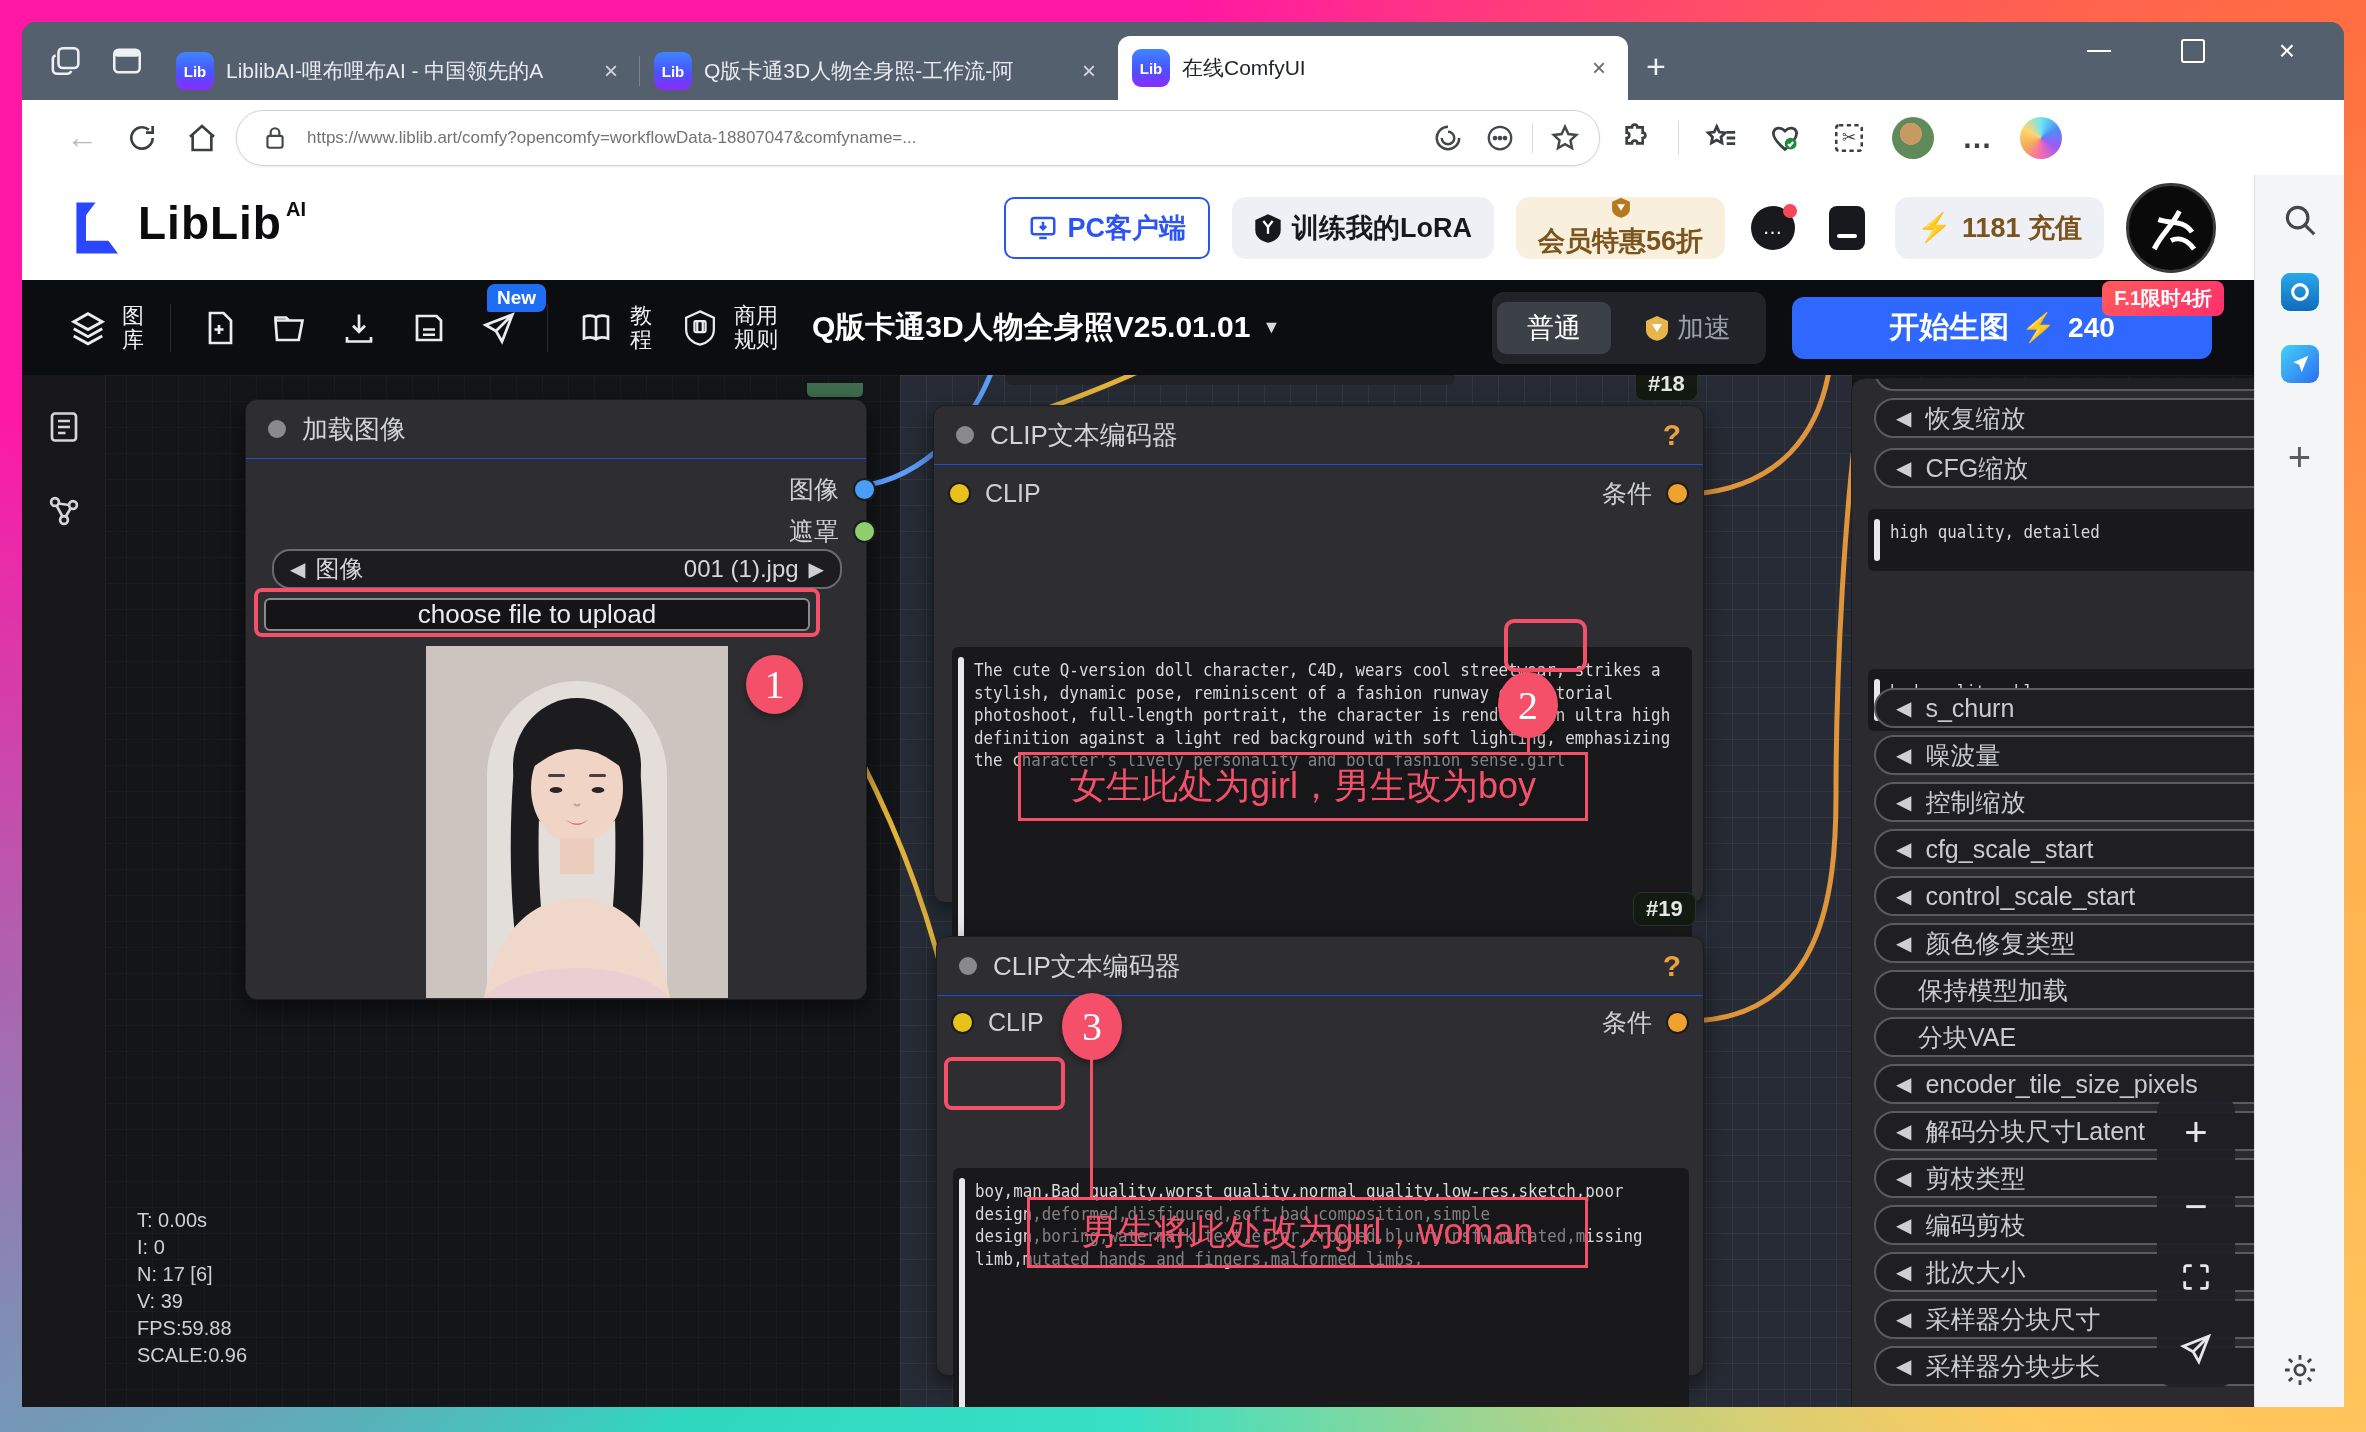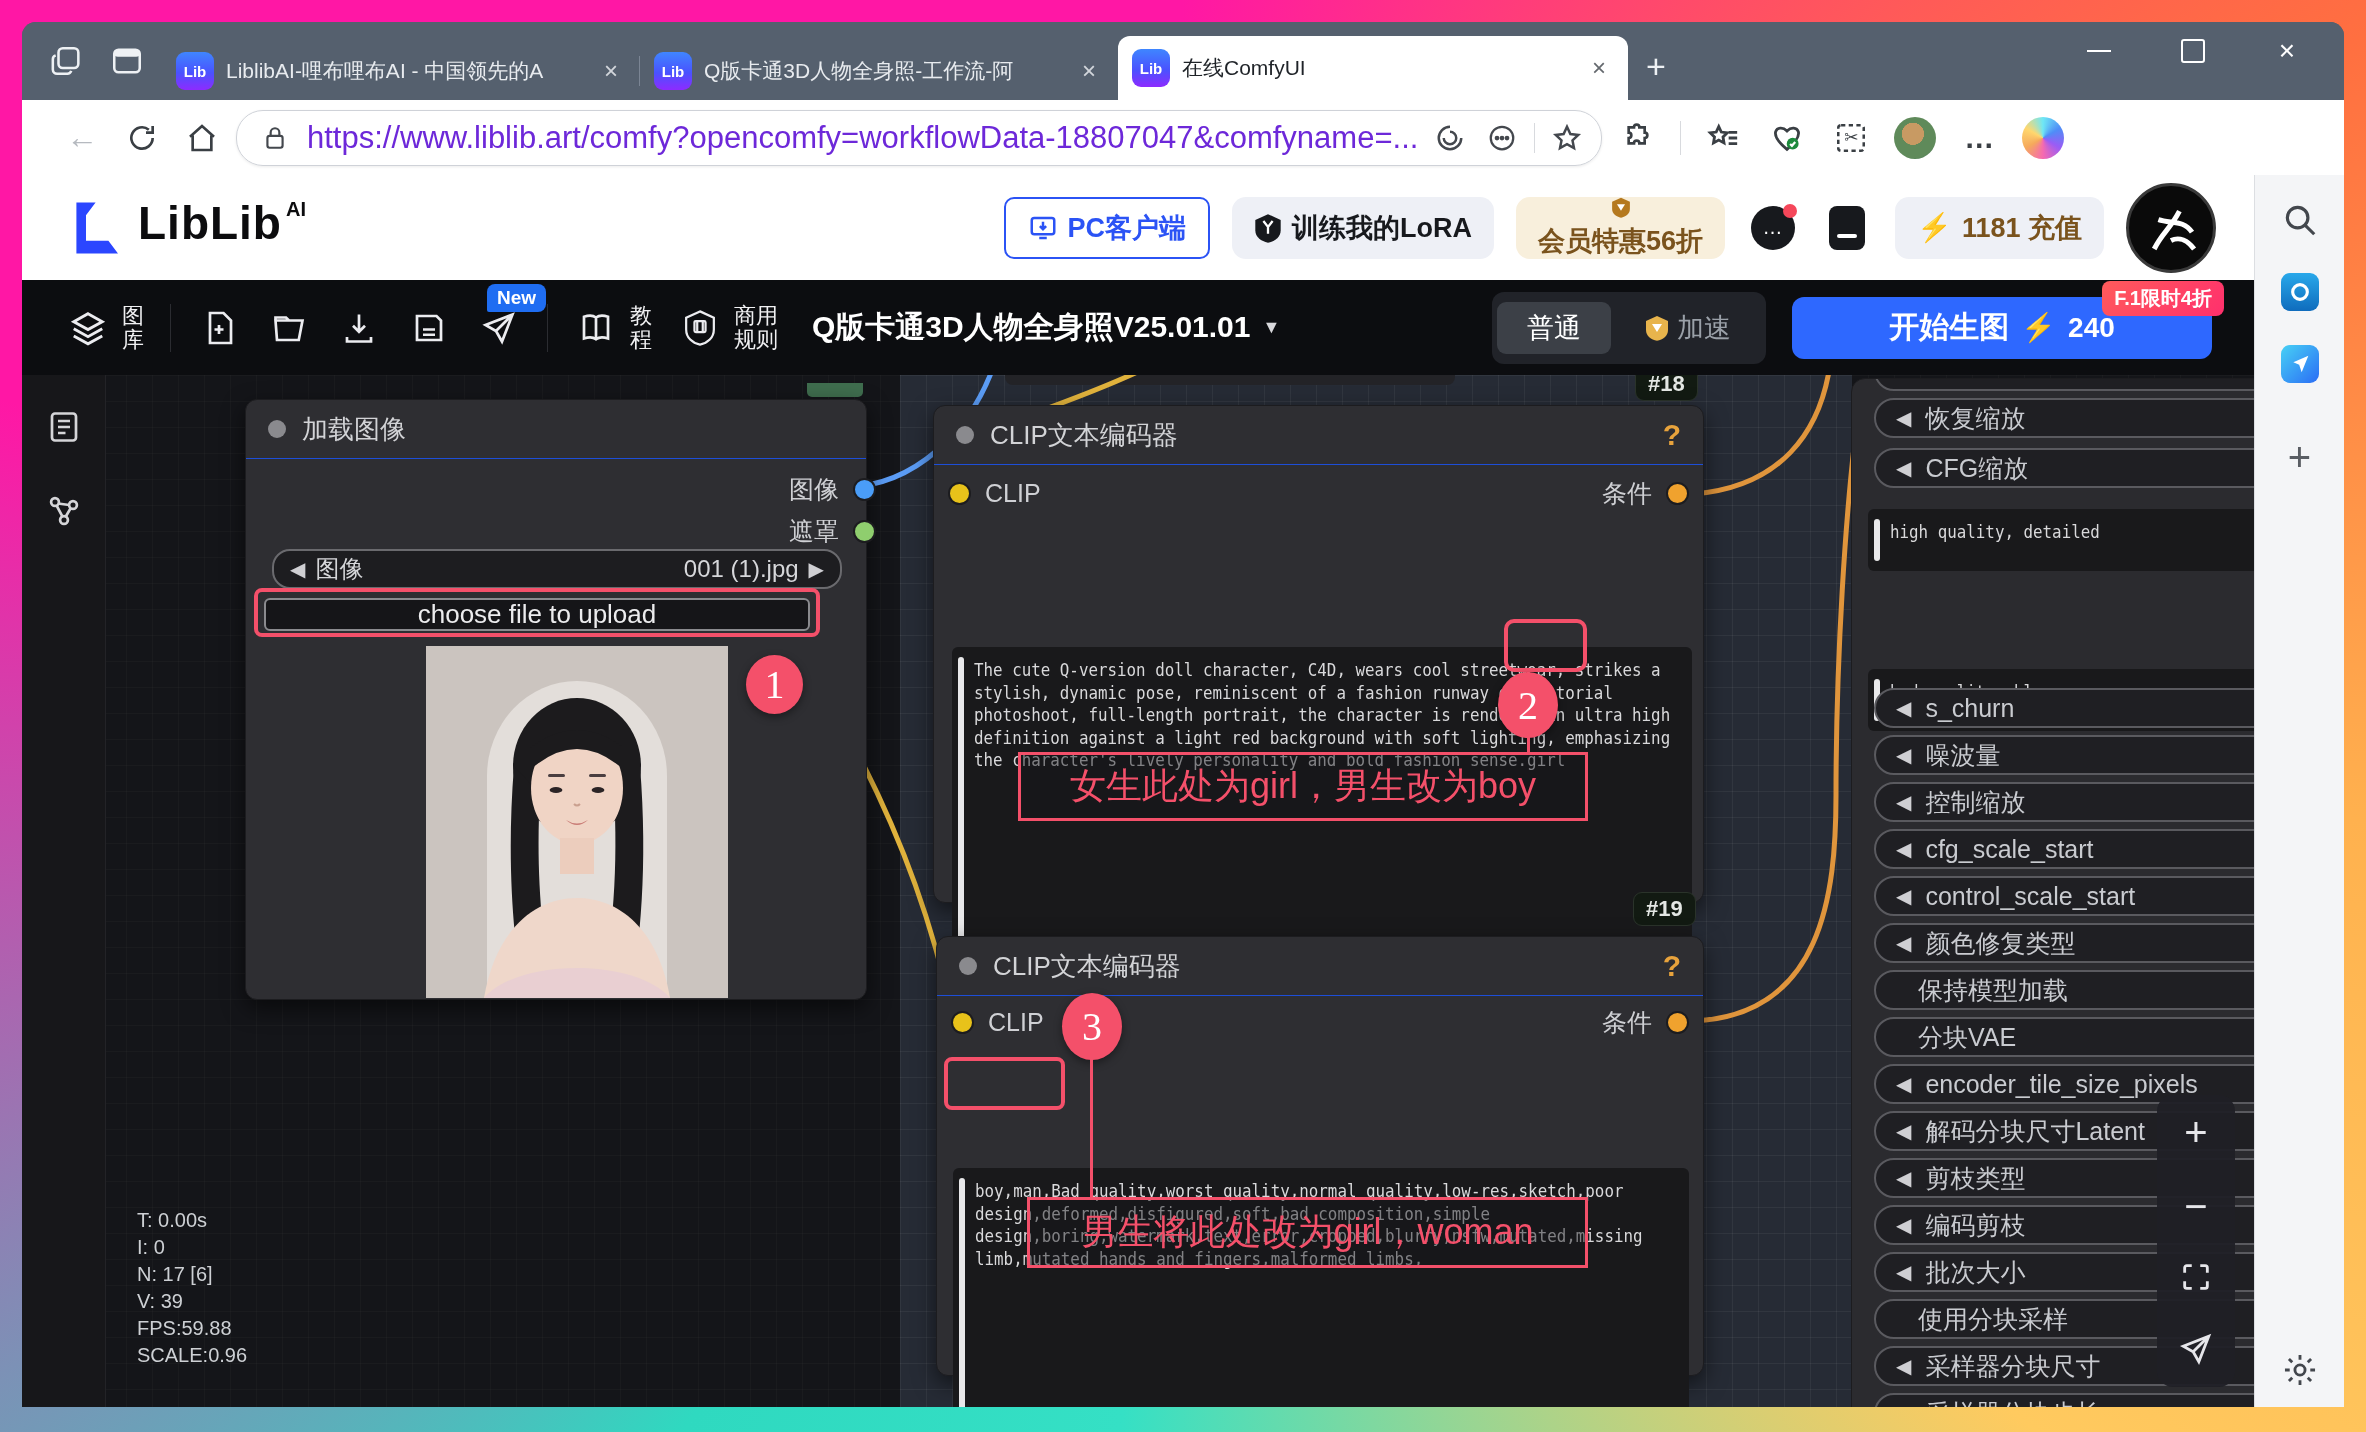--- a/index.html
+++ b/index.html
@@ -19,21 +19,21 @@
   .win-controls{position:absolute;right:10px;top:0;height:58px;display:flex;align-items:center;}
   .wc{width:94px;height:100%;display:flex;align-items:center;justify-content:center;color:#fff;}
   .wc-min{width:24px;border-top:2px solid #fff;display:block;}
   .wc-max{width:20px;height:20px;border:2px solid #fff;border-radius:3px;display:block;}
   .wc-close{font-size:28px;}
   
   .addressbar{height:75px;background:#fff;display:flex;align-items:center;padding:0 20px 0 34px;gap:8px;}
   .nav-ic{width:52px;height:52px;display:flex;align-items:center;justify-content:center;font-size:32px;color:#3a3f44;}
   .nav-ic.disabled{color:#b6bac0;}
   .urlpill{flex:0 0 1330px;height:54px;border:1px solid #cfd2d8;border-radius:27px;display:flex;align-items:center;padding:0 14px 0 18px;gap:12px;box-shadow:0 1px 3px rgba(0,0,0,.08);}
-  .url-text{flex:1;font-size:31px;color:#6d28d9;white-space:nowrap;overflow:hidden;}
+  .url-text{flex:1;font-size:17px;color:#737373;white-space:nowrap;overflow:hidden;}
   .pill-ic{width:40px;height:40px;display:flex;align-items:center;justify-content:center;color:#44484e;}
   .pill-div{width:1px;height:30px;background:#d8dade;}
   .bar-ic{width:56px;height:52px;display:flex;align-items:center;justify-content:center;color:#3a3f44;position:relative;}
   .bar-div{width:1px;height:34px;background:#d8dade;margin:0 6px;}
   .avatar-cat{width:42px;height:42px;border-radius:50%;background:radial-gradient(circle at 45% 40%,#c89a63 0 32%,#5f8a5a 33% 70%,#39695e 100%);}
   .copilot{width:42px;height:42px;border-radius:50%;background:conic-gradient(#6ee7f5,#4f8df7,#9a5cf5,#f56ab0,#f5a95c,#ffd76e,#6ee7f5);}
   
   .content{flex:1;display:flex;min-height:0;}
   .page{flex:1;display:flex;flex-direction:column;min-width:0;}
   .edge-sidebar{width:89px;background:#f4f5f7;border-left:1px solid #dcdee2;display:flex;flex-direction:column;align-items:center;padding:26px 0 18px;gap:34px;}
@@ -554,24 +554,20 @@
                 </div>
                 <div class="rpill" style="width: 420px; box-sizing: border-box;">
                   <span class="parrow">◀</span>
                   <span>编码剪枝</span>
                 </div>
                 <div class="rpill" style="width: 420px; box-sizing: border-box;">
                   <span class="parrow">◀</span>
                   <span>批次大小</span>
                 </div>
                 <div class="rpill" style="width: 420px; box-sizing: border-box;">
-                  <span style="width: 8px;"></span>
-                  <span>使用分块采样</span>
-                </div>
-                <div class="rpill" style="width: 420px; box-sizing: border-box;">
                   <span class="parrow">◀</span>
                   <span>采样器分块尺寸</span>
                 </div>
                 <div class="rpill" style="width: 420px; box-sizing: border-box;">
                   <span class="parrow">◀</span>
                   <span>采样器分块步长</span>
                 </div>
               </div>
           </div>
 

